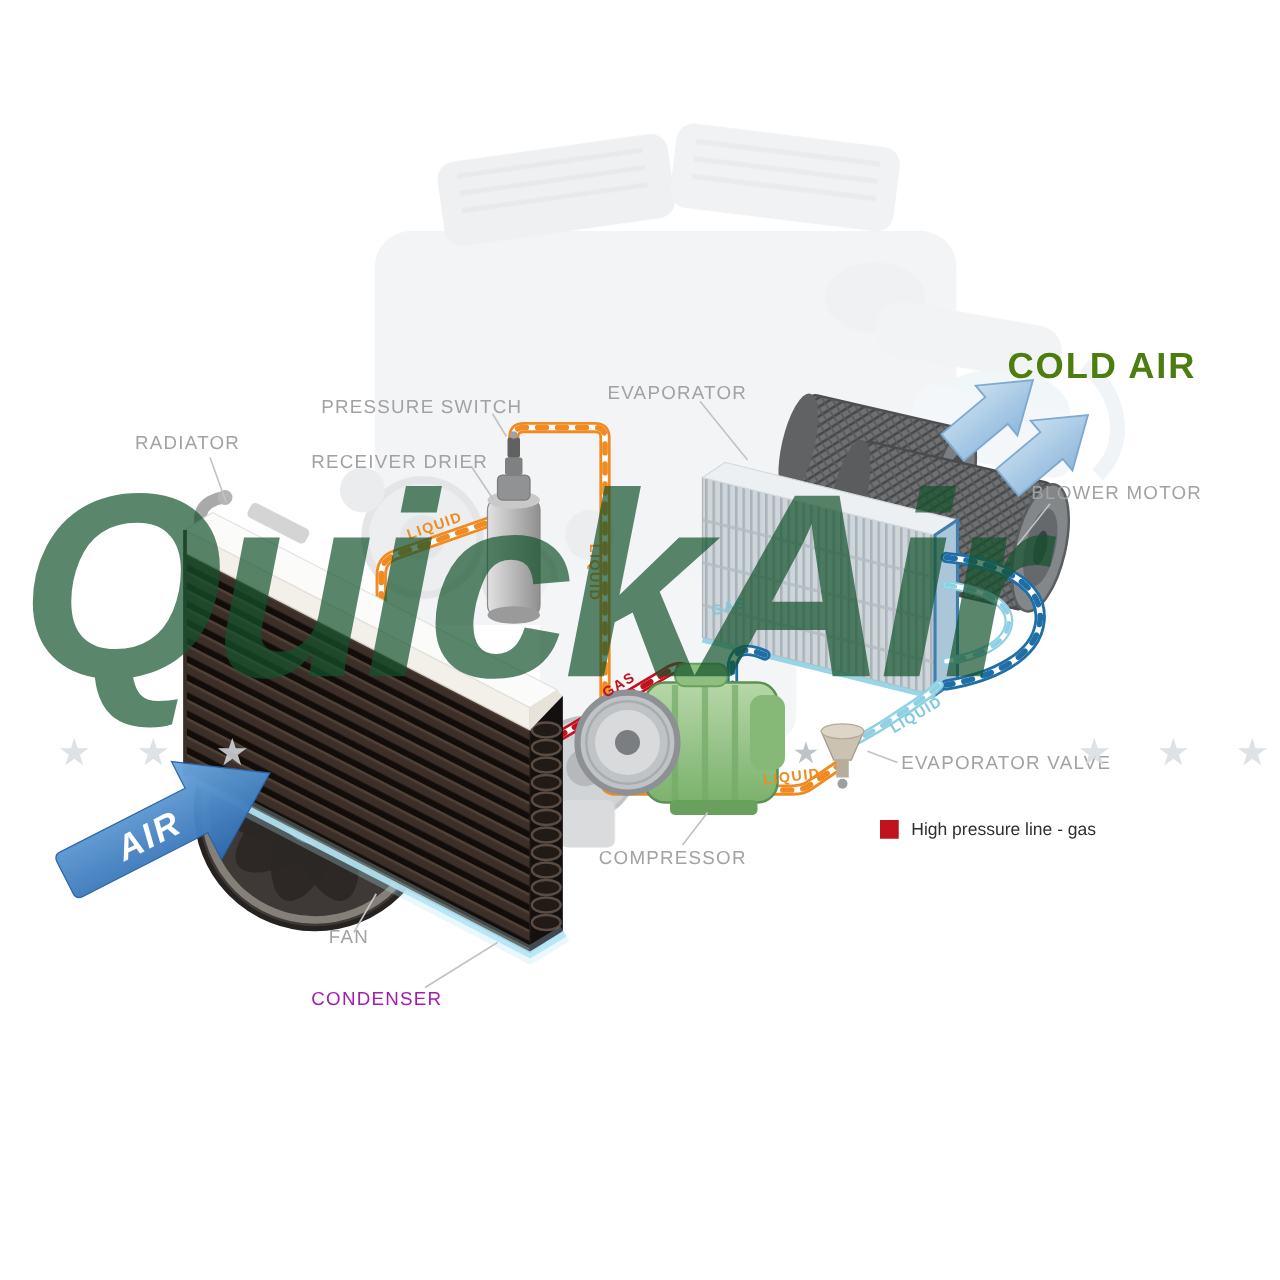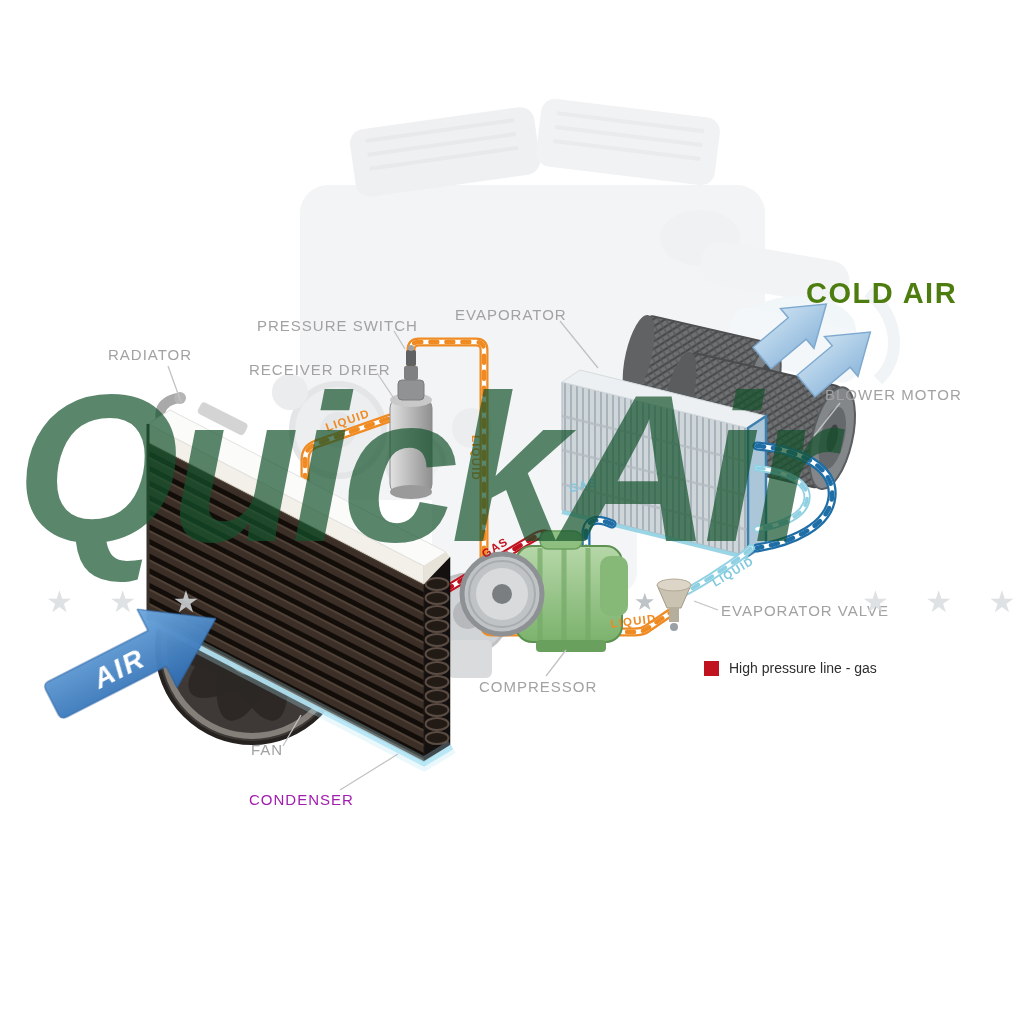--- a/index.html
+++ b/index.html
@@ -3,21 +3,21 @@
 <meta charset="utf-8">
 <style>
   html,body{margin:0;padding:0;background:#fff;}
   #stage{position:relative;width:1024px;height:1024px;background:#ffffff;overflow:hidden;
          font-family:"Liberation Sans", sans-serif;}
   #stage svg{position:absolute;left:0;top:0;z-index:1;}
   .comp-label{position:absolute;z-index:3;font-size:15px;letter-spacing:1px;color:#a2a2a2;white-space:nowrap;}
   .comp-label.dark{color:#a21caf;}
   .cold-air{position:absolute;z-index:3;font-size:29px;font-weight:bold;letter-spacing:1.5px;color:#4d7c0f;white-space:nowrap;}
   .legend{position:absolute;left:704px;top:650px;z-index:3;}
-  .legend-row{display:flex;align-items:flex-end;height:26px;}
+  .legend-row{display:flex;align-items:center;height:26px;}
   .legend-swatch{width:15px;height:15px;margin-right:10px;flex:0 0 auto;}
   .legend-label{font-size:14px;color:#2e2e2e;white-space:pre;}
   .wm{position:absolute;z-index:5;pointer-events:none;white-space:nowrap;}
   .wm-text{left:16px;top:348px;font-size:210px;font-style:italic;font-weight:bold;
            letter-spacing:-8px;color:#14532d;opacity:.7;}
   .wm-stars{top:584px;font-size:30px;color:#d9dde0;letter-spacing:14px;opacity:.85;}
   .wm-star-mid{left:634px;top:588px;font-size:24px;color:#6e7a82;opacity:.45;}
   .pipelbl{font-size:11.5px;font-weight:bold;letter-spacing:1.2px;}
   .ld{stroke:#c2c2c2;stroke-width:1.3;}
   .pb{fill:none;stroke-linecap:round;stroke-linejoin:round;}
@@ -266,25 +266,25 @@
 
     <g transform="translate(52,702) rotate(-27)">
       <path d="M6,-20 L118,-20 L118,-44 L184,0 L118,44 L118,20 L6,20 Q0,20 0,14 L0,-14 Q0,-20 6,-20 Z" fill="url(#airgrad)" stroke="#2a62a4" stroke-width="1" opacity="0.97"></path>
       <text class="air-txt" x="48" y="10">AIR</text>
     </g>
   </svg>
 
   <div class="comp-label" style="left:108px;top:346px">RADIATOR</div>
   <div class="comp-label" style="left:257px;top:317px">PRESSURE SWITCH</div>
   <div class="comp-label" style="left:249px;top:361px">RECEIVER DRIER</div>
-  <div class="comp-label" style="left:455px;top:306px">EVAPORATOR</div>
+  <div class="comp-label" style="left:486px;top:306px">EVAPORATOR</div>
   <div class="comp-label" style="left:825px;top:386px">BLOWER MOTOR</div>
   <div class="comp-label" style="left:721px;top:602px">EVAPORATOR VALVE</div>
   <div class="comp-label" style="left:479px;top:678px">COMPRESSOR</div>
-  <div class="comp-label" style="left:251px;top:741px">FAN</div>
+  <div class="comp-label" style="left:263px;top:741px">FAN</div>
   <div class="comp-label dark" style="left:249px;top:791px">CONDENSER</div>
   <div class="cold-air" style="left:806px;top:277px">COLD AIR</div>
 
   <div class="legend">
     <div class="legend-row">
       <span class="legend-swatch" style="background: rgb(193, 18, 31);"></span>
       <span class="legend-label">High pressure line - gas</span>
     </div>
   </div>
 

